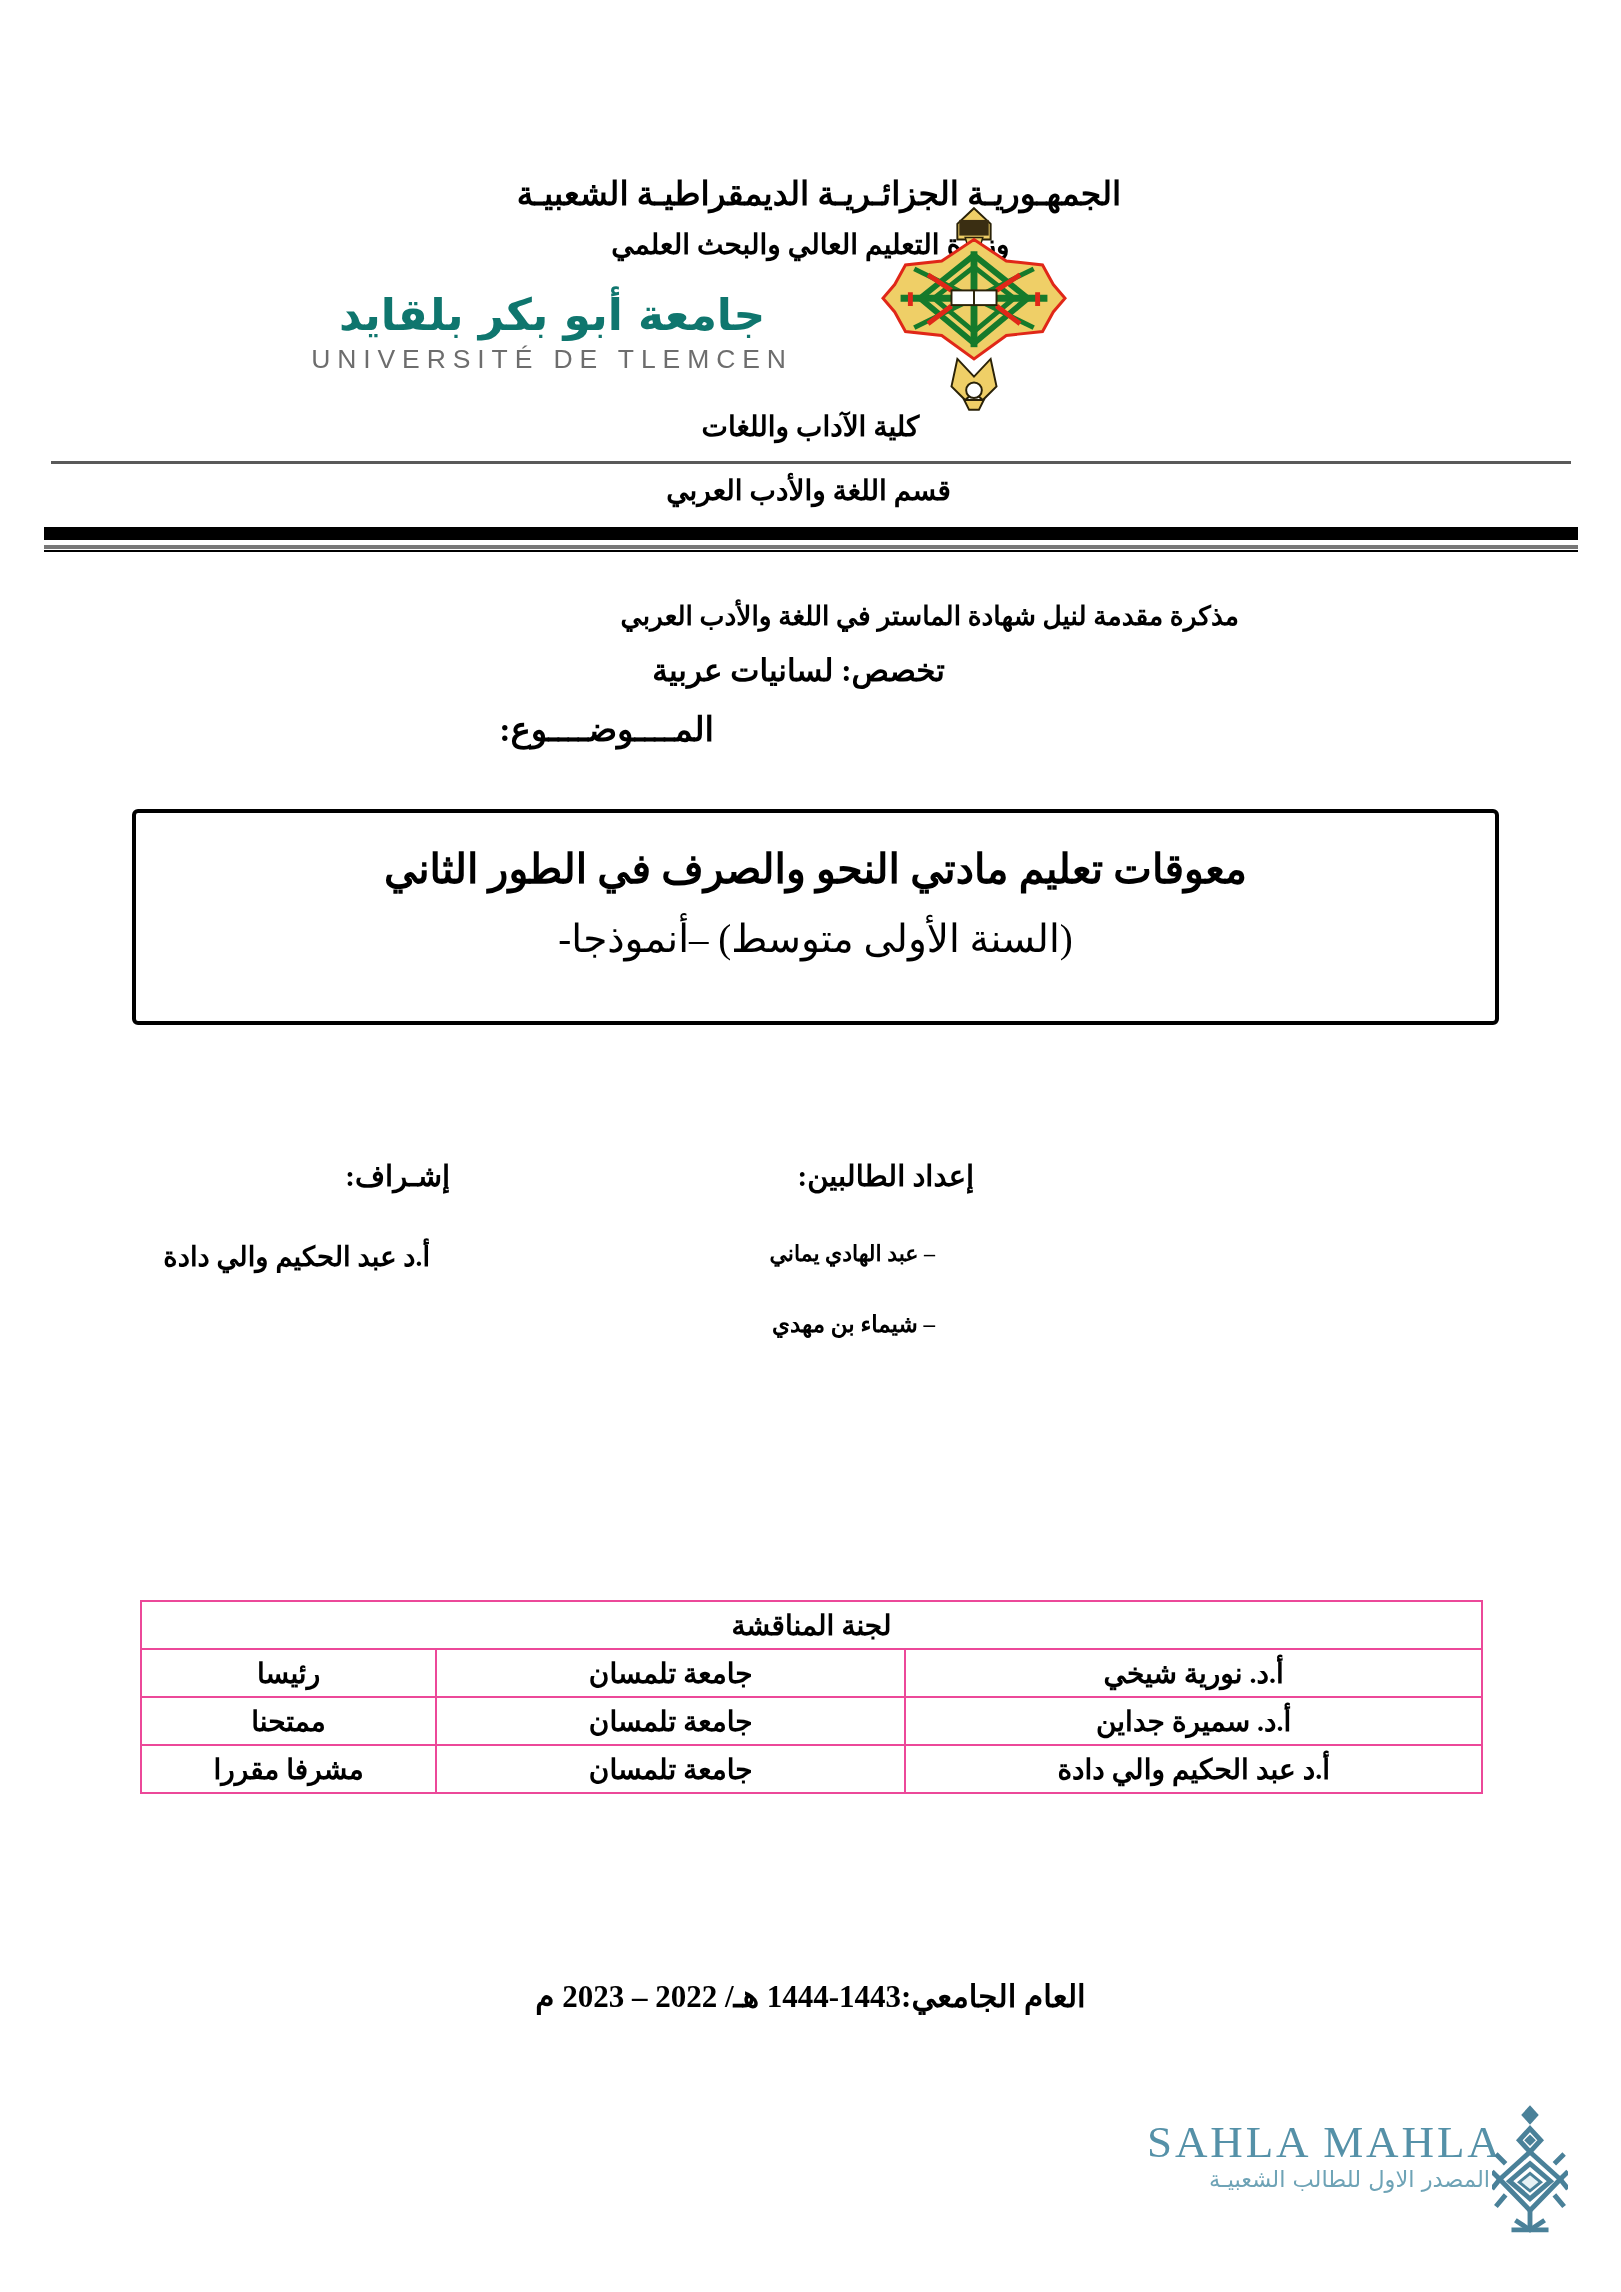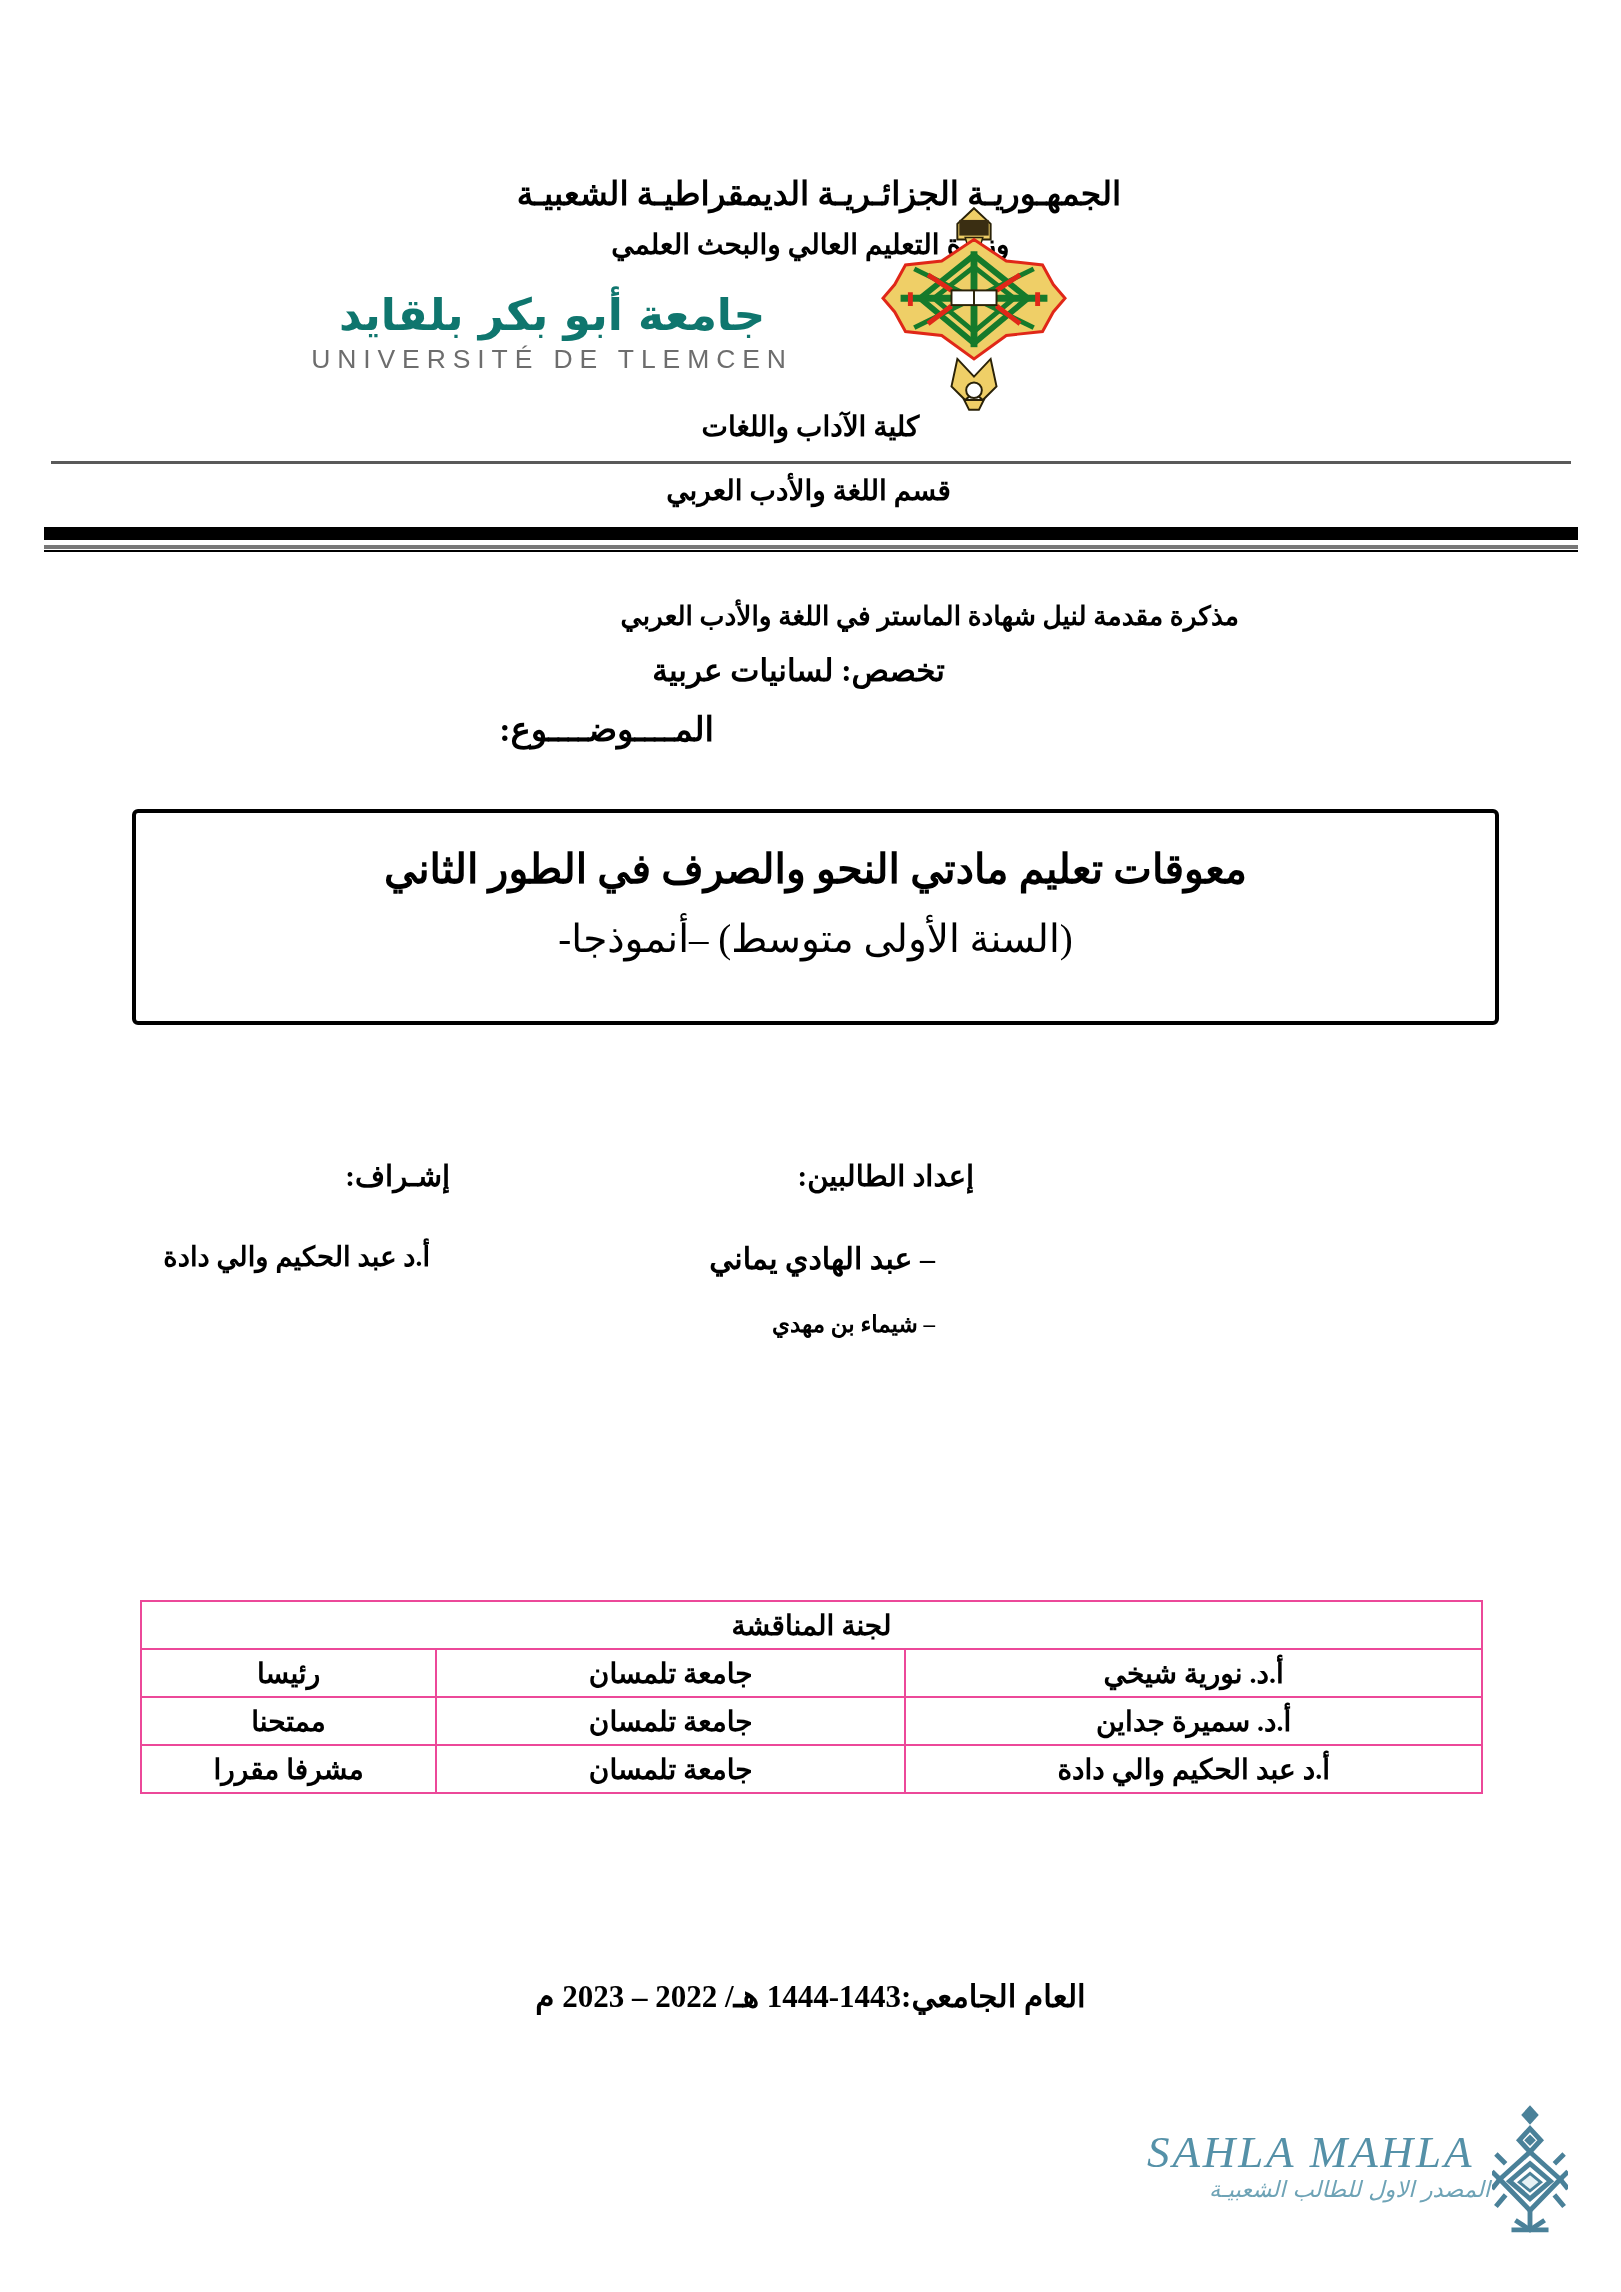--- a/index.html
+++ b/index.html
@@ -194,21 +194,21 @@
     top: 1159px;
     right: 647px;
     font-size: 29px;
     font-weight: bold;
     white-space: nowrap;
   }
   .author-1 {
     position: absolute;
     top: 1241px;
     right: 686px;
-    font-size: 30px;
+    font-size: 22px;
     font-weight: bold;
     white-space: nowrap;
   }
   .author-2 {
     position: absolute;
     top: 1311px;
     right: 686px;
     font-size: 23px;
     font-weight: bold;
     white-space: nowrap;
@@ -269,25 +269,24 @@
   .watermark {
     position: absolute;
     top: 2107px;
     left: 1147px;
     width: 431px;
     height: 147px;
     direction: ltr;
   }
   .wm-text-wrap {
     position: absolute;
-    top: 19px;
+    top: 9px;
     left: 0;
     width: 343px;
     text-align: left;
-    font-style: italic;
   }
   .wm-title {
     font-family: "Liberation Serif", serif;
     font-size: 45px;
     color: #5591a8;
     letter-spacing: 2.9px;
     white-space: nowrap;
   }
   .wm-sub {
     font-family: "DejaVu Sans", sans-serif;

